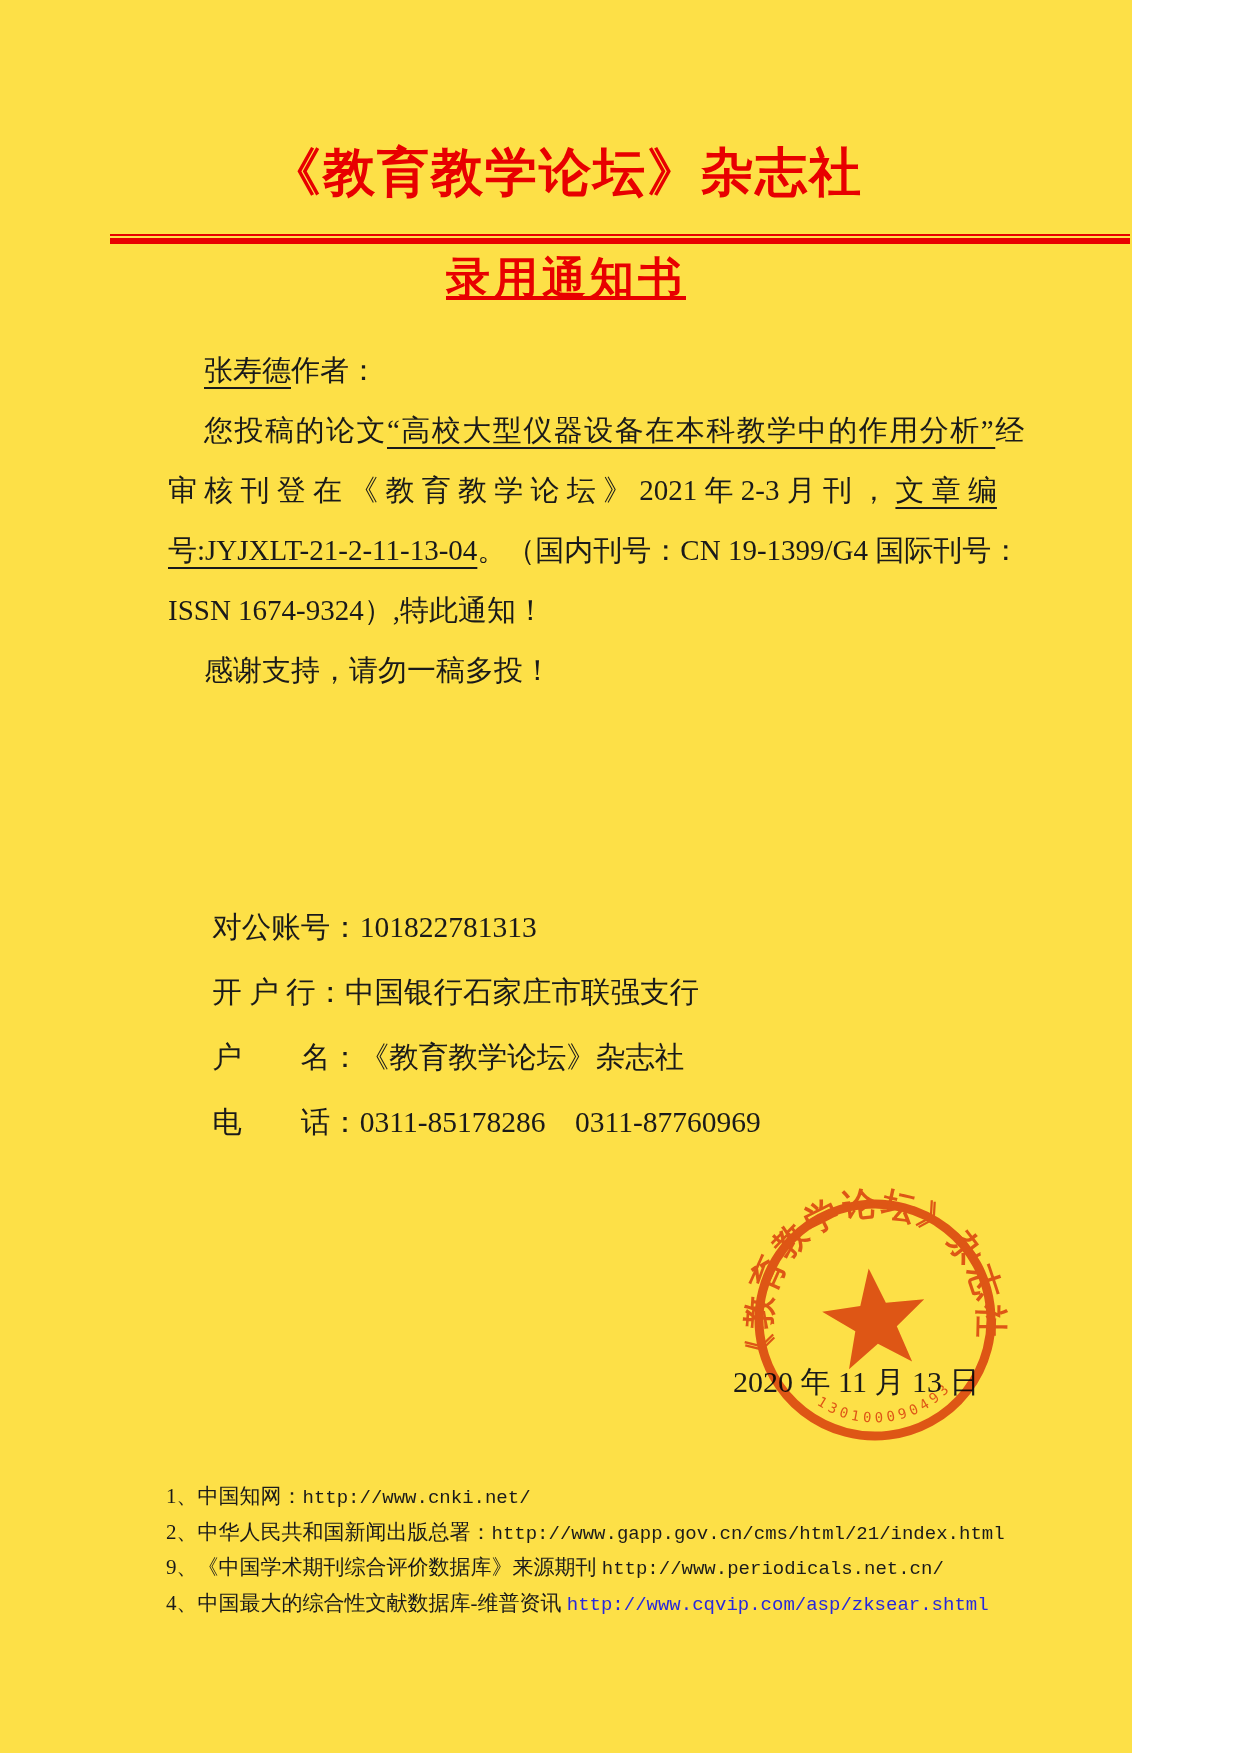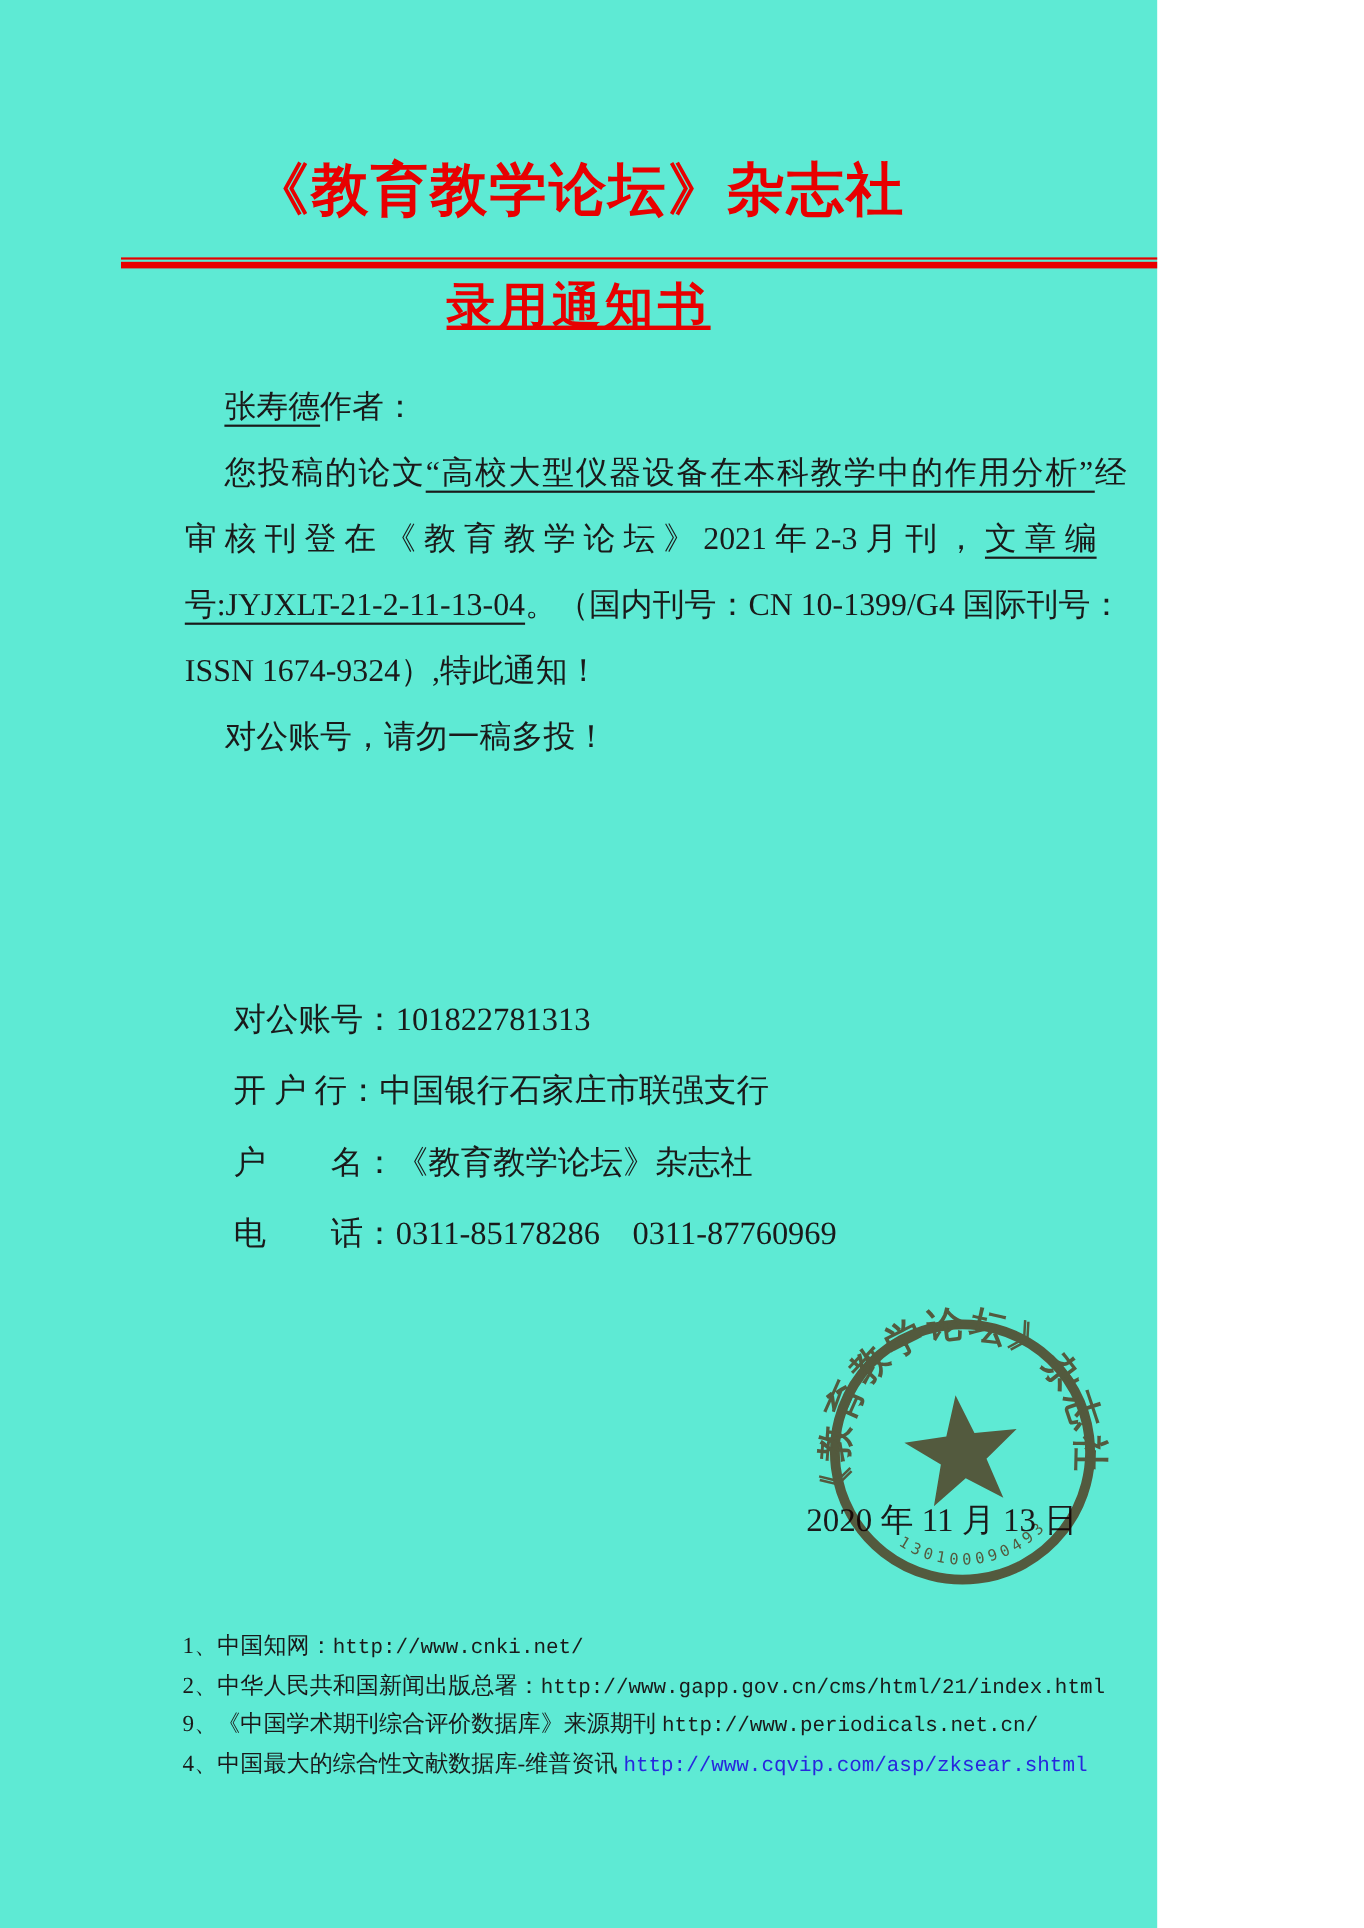--- a/index.html
+++ b/index.html
@@ -4,23 +4,23 @@
 <style>
   :root {
     --accent-red: #e80000;
     --link-blue: #2727dd;
     --seal-red: #dc4c31;
   }
   * { margin: 0; padding: 0; box-sizing: border-box; }
   html, body { background: #ffffff; }
   .page {
     position: relative;
-    width: 1052px;
+    width: 1132px;
     height: 1753px;
-    background: #5eead4;
+    background: #fde047;
     font-family: "Liberation Serif", "DejaVu Serif", serif;
     color: #1a1a1a;
     overflow: hidden;
   }
   .doc-title {
     position: absolute;
     top: 138px; left: 0; width: 100%;
     text-align: center;
     font-size: 52px;
     font-weight: bold;
@@ -112,24 +112,24 @@
     <div class="body-line indent">
       <span class="u">张寿德</span><span>作者：</span>
     </div>
     <div class="body-line indent ls2">
       <span>您投稿的论文</span><span class="u">“高校大型仪器设备在本科教学中的作用分析”</span><span>经</span>
     </div>
     <div class="body-line">
       <span>审 核 刊 登 在 《 教 育 教 学 论 坛 》 2021 年 2-3 月 刊 ， </span><span class="u">文 章 编</span>
     </div>
     <div class="body-line">
-      <span class="u">号:JYJXLT-21-2-11-13-04</span><span>。（国内刊号：CN 10-1399/G4 国际刊号：</span>
+      <span class="u">号:JYJXLT-21-2-11-13-04</span><span>。（国内刊号：CN 19-1399/G4 国际刊号：</span>
     </div>
     <div class="body-line">ISSN 1674-9324）,特此通知！</div>
-    <div class="body-line indent">对公账号，请勿一稿多投！</div>
+    <div class="body-line indent">感谢支持，请勿一稿多投！</div>
   </div>
 
   <div class="account">
     <div class="account-row">
       <span>对公账号：</span><span>101822781313</span>
     </div>
     <div class="account-row">
       <span>开 户 行：</span><span>中国银行石家庄市联强支行</span>
     </div>
     <div class="account-row">

